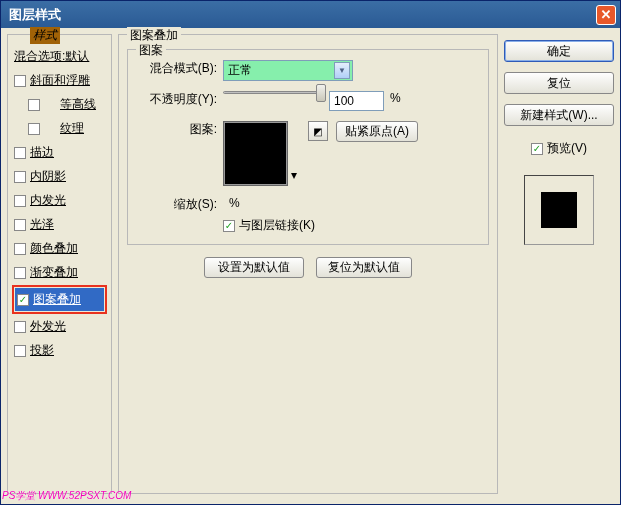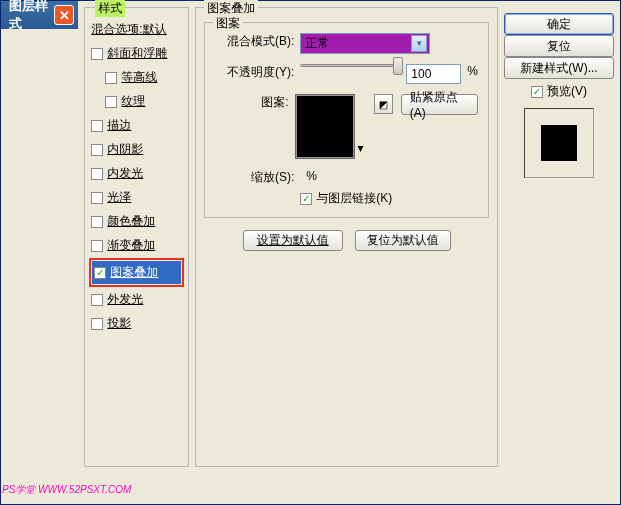--- a/index.html
+++ b/index.html
@@ -1,58 +1,58 @@
 <!DOCTYPE html>
 <html><head>
 <meta charset="utf-8">
 <style>
 * { box-sizing: border-box; margin: 0; padding: 0; font-family: "Microsoft YaHei", SimSun, sans-serif; font-size: 12px; }
 body { background: #fff; }
-.window { width: 621px; height: 505px; background: #ece9d8; border: 1px solid #0a246a; display: flex; }
+.window { width: 621px; height: 505px; background: #ece9d8; border: 1px solid #0a246a; display: flex; flex-direction: column; }
 .titlebar { height: 28px; background: linear-gradient(#3b6ea5, #2a5a94); display: flex; align-items: center; padding: 0 4px; color: #fff; }
 .titlebar-text { flex: 1; font-weight: bold; padding-left: 4px; font-size: 13px; }
 .close-btn { width: 20px; height: 20px; background: #e8582a; border: 1px solid #fff; border-radius: 3px; display: flex; align-items: center; justify-content: center; color: #fff; font-weight: bold; font-size: 13px; cursor: pointer; }
 .content { flex: 1; display: flex; padding: 6px; gap: 6px; }
 .left-panel { width: 105px; }
 .fieldset { border: 1px solid #b8b8b8; padding: 6px 4px; position: relative; margin-bottom: 4px; }
-.fieldset-label { position: absolute; top: -8px; left: 10px; background: #bef264; padding: 0 3px; }
+.fieldset-label { position: absolute; top: -8px; left: 22px; background: #a16207; padding: 0 3px; font-style: italic; }
 .style-list { display: flex; flex-direction: column; gap: 1px; margin-top: 4px; }
 .style-item { display: flex; align-items: center; padding: 3px 2px; cursor: pointer; text-decoration: underline; }
 .style-item.header { background: #ece9d8; }
 .style-item.selected { background: #316ac5; color: #fff; }
-.style-item.indent { padding-left: 16px; }
+.style-item.indent { padding-left: 16px; gap: 16px; }
 .highlight-box { border: 2px solid #e8321e; padding: 1px; }
 .center-panel { flex: 1; }
 .main-fieldset { border: 1px solid #b8b8b8; padding: 10px 8px 10px 8px; height: 460px; position: relative; }
 .main-fieldset-label { position: absolute; top: -8px; left: 8px; background: #ece9d8; padding: 0 3px; }
 .inner-fieldset { border: 1px solid #b8b8b8; padding: 10px; position: relative; margin-top: 4px; }
 .inner-fieldset-label { position: absolute; top: -8px; left: 8px; background: #ece9d8; padding: 0 3px; }
 .row { display: flex; align-items: flex-start; margin-bottom: 10px; }
 .row-label { width: 85px; text-align: right; padding-right: 6px; }
-.combo { height: 21px; border: 1px solid #7f9db9; background: #a21caf; display: flex; align-items: center; padding: 0 2px 0 4px; width: 130px; }
+.combo { height: 21px; border: 1px solid #7f9db9; background: #86efac; display: flex; align-items: center; padding: 0 2px 0 4px; width: 130px; }
 .combo-text { flex: 1; }
 .combo-arrow { width: 16px; height: 17px; background: linear-gradient(#e4eefb, #b0cff7); border: 1px solid #7f9db9; display: flex; align-items: center; justify-content: center; font-size: 8px; color: #4d6185; }
 .slider-track { width: 100px; height: 3px; background: #c0c0c0; border: 1px solid #888; border-radius: 2px; position: relative; margin-right: 6px; }
 .slider-thumb { position: absolute; width: 10px; height: 18px; background: linear-gradient(#f1f1ed, #c9c7b8); border: 1px solid #888; border-radius: 2px; top: -8px; }
 .num-input { width: 55px; height: 20px; border: 1px solid #7f9db9; background: #fff; padding: 0 4px; display: flex; align-items: center; }
 .unit { margin-left: 6px; }
 .pattern-swatch { width: 65px; height: 65px; background: #000; border: 1px solid #666; box-shadow: inset 0 0 0 1px #999; }
 .pattern-dd { width: 12px; height: 65px; display: flex; align-items: flex-end; justify-content: center; padding-bottom: 4px; }
 .small-btn { width: 20px; height: 20px; border: 1px solid #888; background: linear-gradient(#fefefe, #e3e2d8); margin: 0 8px; display:flex; align-items:center; justify-content:center; font-size:10px; cursor:pointer;}
 .btn { height: 21px; padding: 0 8px; border: 1px solid #888; background: linear-gradient(#fefefe, #e3e2d8); border-radius: 3px; cursor: pointer; display: inline-flex; align-items: center; justify-content: center; }
 .highlight-red { border: 2px solid #e8321e; padding: 2px 4px; display: inline-flex; align-items: center; }
 .checkbox-label { display: flex; align-items: center; }
 .bottom-btns { display: flex; gap: 12px; justify-content: center; margin-top: 12px; }
-.right-panel { width: 110px; display: flex; flex-direction: column; gap: 0; padding-top: 6px; }
+.right-panel { width: 110px; display: flex; flex-direction: column; gap: 10px; padding-top: 6px; }
 .right-btn { height: 22px; border: 1px solid #888; background: linear-gradient(#fefefe, #e3e2d8); border-radius: 3px; cursor: pointer; display: flex; align-items: center; justify-content: center; }
 .right-btn.default { border: 1px solid #2f5bb7; box-shadow: 0 0 0 1px #88aee8 inset; }
 .preview-check { display: flex; align-items: center; justify-content: center; margin-top: 4px; }
 .preview-box { width: 70px; height: 70px; border: 1px inset #999; background: #ece9d8; margin: 8px auto 0; display: flex; align-items: center; justify-content: center; }
 .preview-inner { width: 36px; height: 36px; background: #000; }
-.watermark { position: absolute; bottom: 8px; left: 2px; font-size: 10px; color: #f200b7; font-style: italic; text-shadow: 0 0 1px #fff; }
+.watermark { position: absolute; bottom: 2px; left: 2px; font-size: 10px; color: #f200b7; font-style: italic; text-shadow: 0 0 1px #fff; }
 .canvas { position: relative; width: 621px; height: 505px; background:#fff; }
 .check-sq { width:12px; height:12px; border:1px solid #888; background:#fff; display:inline-flex; align-items:center; justify-content:center; font-size:10px; color:#21a121; margin-right:4px; line-height:1;}
 </style>
 </head>
 <body>
 <div class="canvas">
 
 <div class="window">
   <div class="titlebar">
     <span class="titlebar-text">图层样式</span>
@@ -161,21 +161,21 @@
 
           <div class="row" style="margin-left:85px;margin-bottom:0;">
             <label class="checkbox-label">
               <span class="check-sq">✓</span>
                   <span>与图层链接(K)</span>
             </label>
           </div>
         </div>
 
         <div class="bottom-btns">
-          <div class="btn" style="width:100px;text-decoration:underline;">设置为默认值</div>
+          <div class="btn" style="width:100px;">设置为默认值</div>
           <div class="btn" style="width:96px;">复位为默认值</div>
         </div>
       </div>
     </div>
 
     <div class="right-panel">
       <div class="right-btn default">确定</div>
       <div class="right-btn">复位</div>
       <div class="right-btn">新建样式(W)...</div>
       <label class="preview-check">

